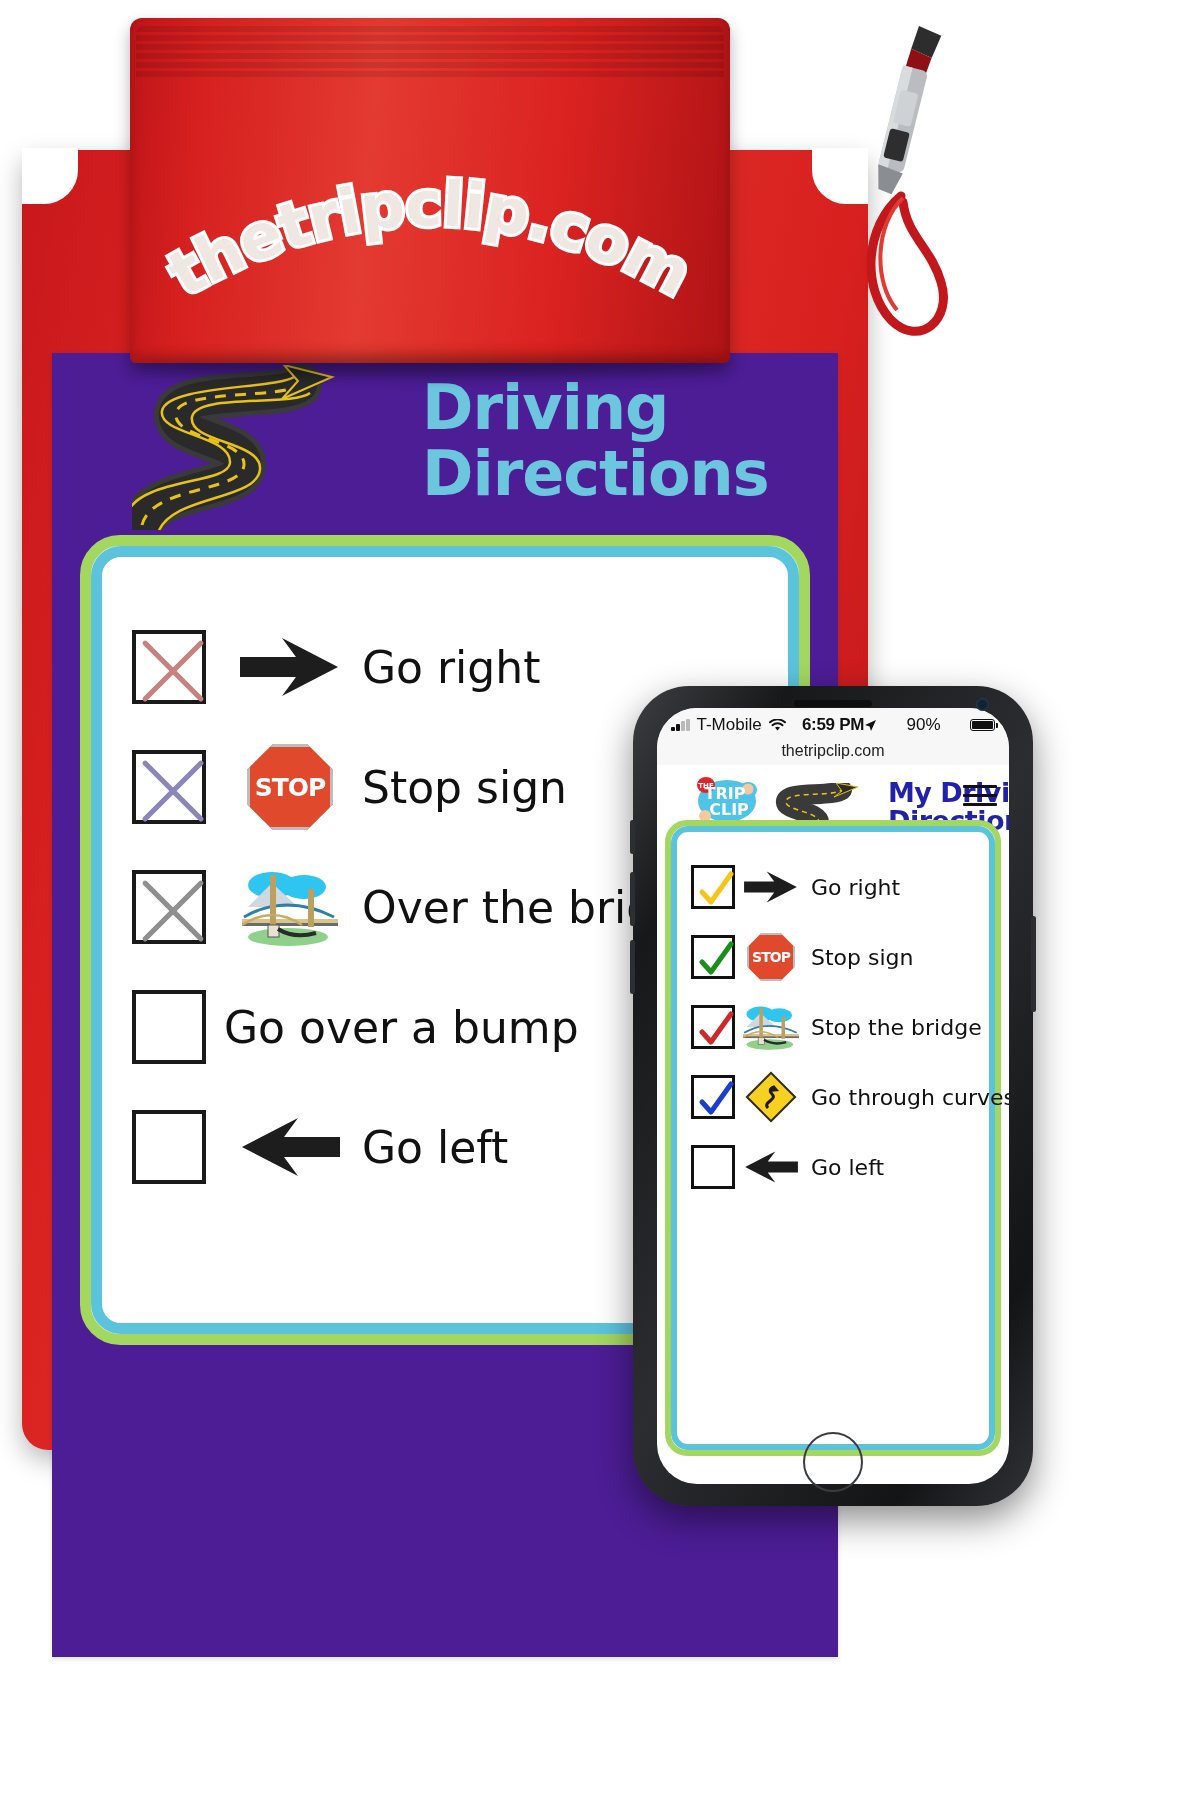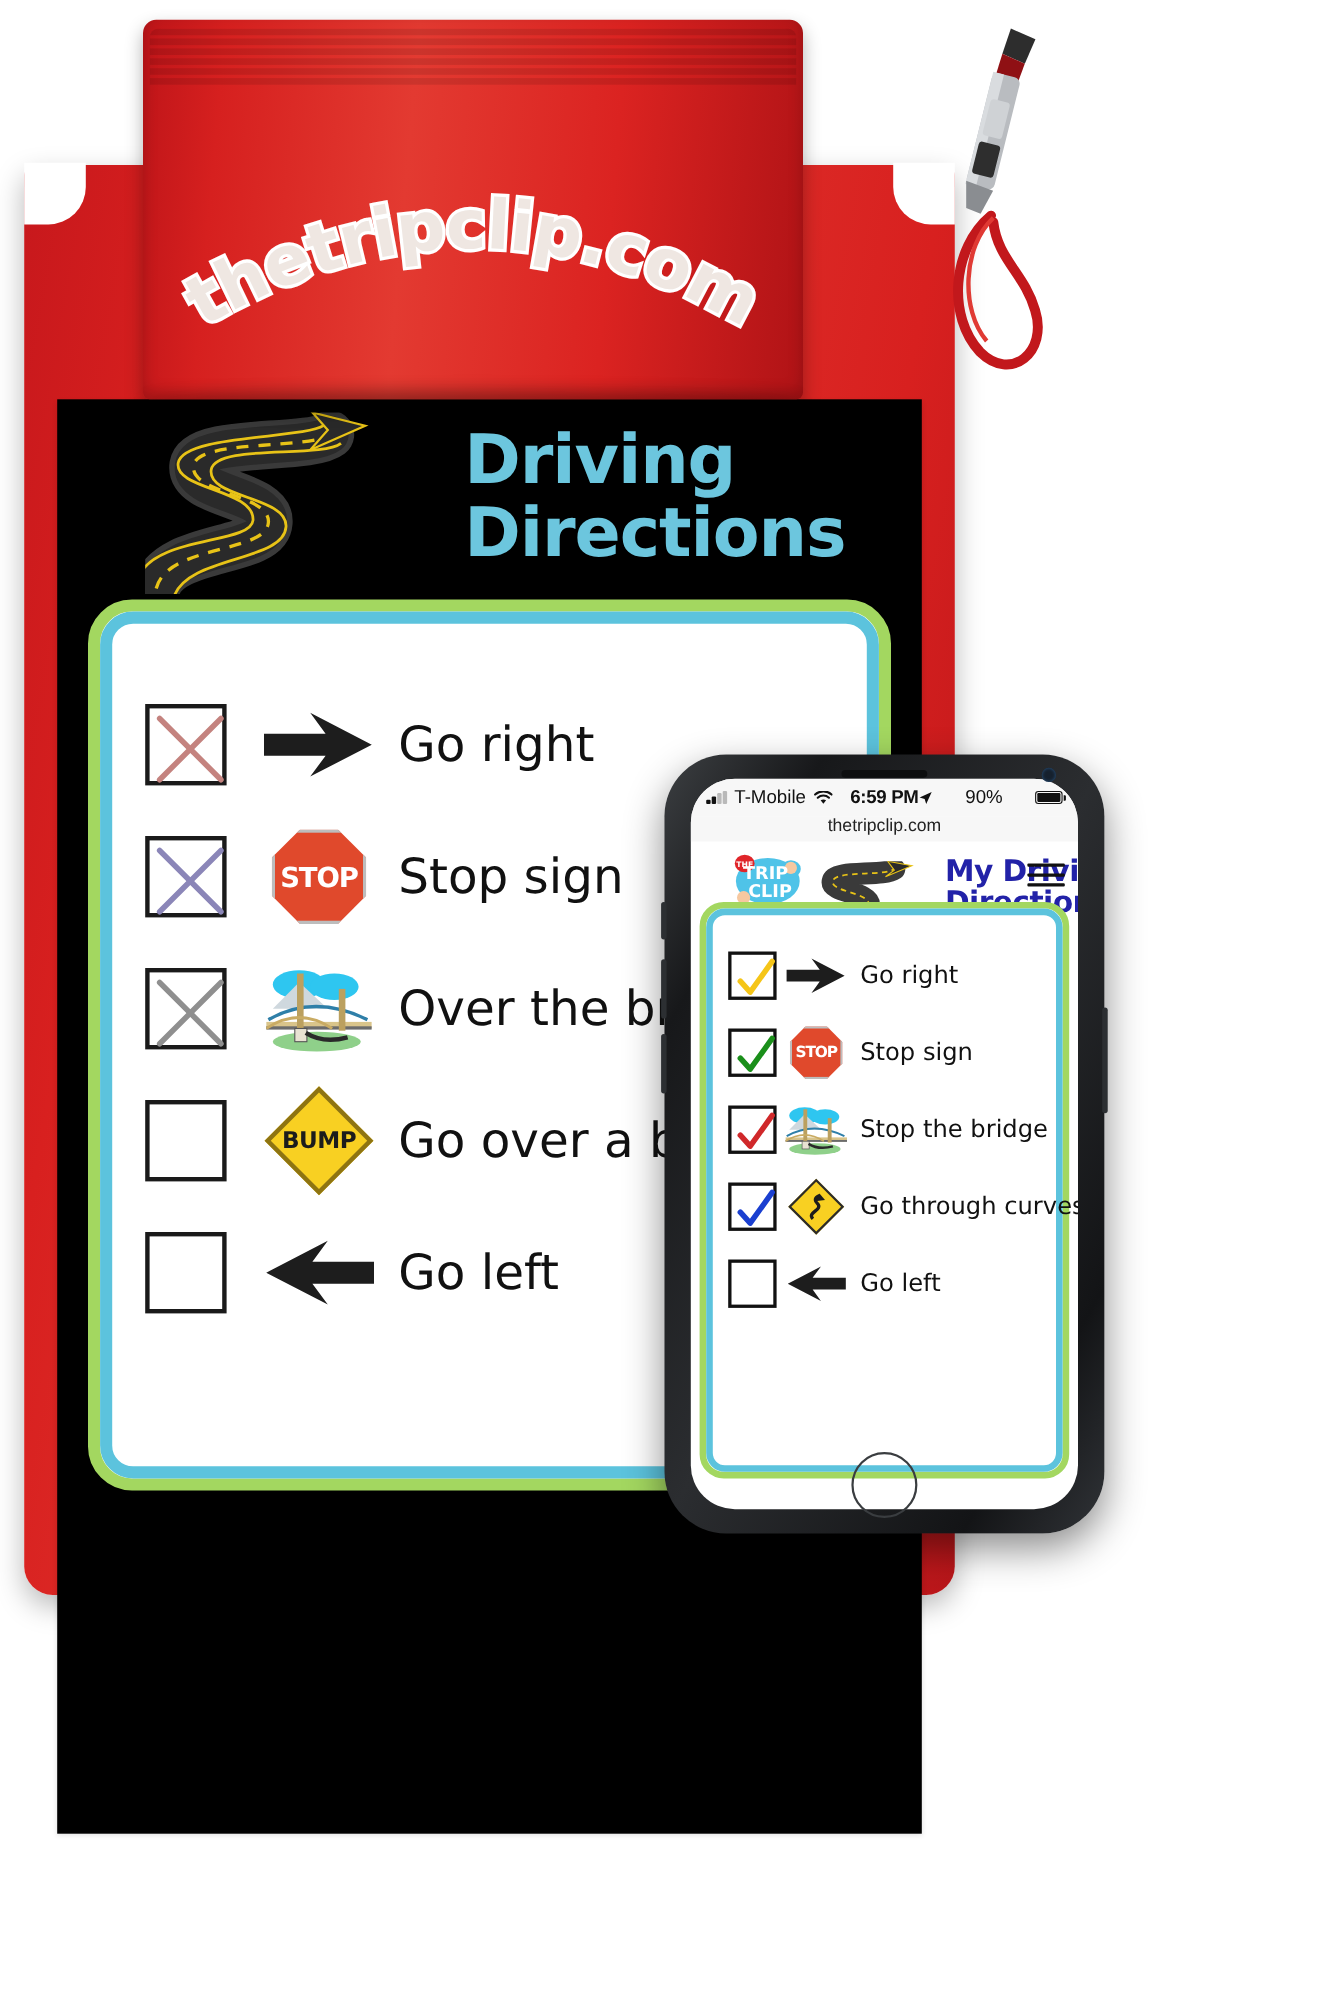--- a/index.html
+++ b/index.html
@@ -36,22 +36,22 @@
   .clip-logo text {
     font-family:"DejaVu Sans", sans-serif; font-weight:bold; font-size:62px;
     fill:#efe7e2; stroke:#ffffff; stroke-width:6px; paint-order:stroke fill; letter-spacing:-1px;
   }
 
   
   #pen { position:absolute; left:845px; top:20px; width:120px; height:330px; z-index:9; }
 
   
   #paper {
-    position:absolute; left:52px; top:363px; width:786px; height:1304px;
-    background:#000000; z-index:6;
+    position:absolute; left:52px; top:353px; width:786px; height:1304px;
+    background:#4c1d95; z-index:6;
     box-shadow:0 2px 5px rgba(0,0,0,.12);
   }
   .paper-head { position:relative; height:180px; }
   .road-img { position:absolute; left:80px; top:12px; width:270px; height:165px; }
   .paper-title {
     position:absolute; left:370px; top:22px; width:400px;
     font-family:"DejaVu Sans", sans-serif; font-weight:bold; font-size:62px; line-height:1.06;
     color:#6cc6de; letter-spacing:-1px;
   }
   .list-frame {
@@ -83,21 +83,21 @@
   
   .bump-sign { width:94px; height:94px; position:relative; display:flex; align-items:center; justify-content:center; }
   .bump-diamond { position:absolute; width:70px; height:70px; background:#f8d022; border:4px solid #8e7412; transform:rotate(45deg); }
   .bump-txt { position:relative; font-family:"DejaVu Sans", sans-serif; font-weight:bold; font-size:21px; color:#1c1c1c; letter-spacing:-.5px; }
 
   
   .curve-sign { width:86px; height:86px; position:relative; display:flex; align-items:center; justify-content:center; }
   .curve-diamond { position:absolute; width:62px; height:62px; background:#f8d022; border:4px solid #2b2b2b; transform:rotate(45deg); }
 
   
-  #phone { position:absolute; left:604px; top:686px; width:400px; height:708px; z-index:20; }
+  #phone { position:absolute; left:633px; top:686px; width:400px; height:820px; z-index:20; }
   .phone-body {
     position:absolute; inset:0; border-radius:56px;
     background:linear-gradient(120deg,#3c3f42 0%,#17181a 18%,#2b2d30 50%,#131416 84%,#303337 100%);
     box-shadow:0 14px 36px rgba(0,0,0,.45);
     padding:16px 14px;
   }
   .phone-screen {
     position:absolute; left:24px; top:22px; right:24px; bottom:22px;
     background:#fff; border-radius:40px; overflow:hidden;
   }
@@ -233,26 +233,20 @@
         <rect x="66" y="22" width="6" height="38" fill="#bba05f"></rect>
         <rect x="26" y="58" width="11" height="12" fill="#e8e2d2" stroke="#555" stroke-width="1"></rect>
         <path d="M0 58 Q 30 38, 60 58" stroke="#c9ab63" stroke-width="2.5" fill="none"></path>
         <path d="M36 62 Q 52 72, 74 66" stroke="#2a2a2a" stroke-width="4" fill="none"></path>
                 </svg>
               </div>
      <div class="row-label">Over the bridge</div>
             </div>
             <div class="row">
               <div class="chkbox"></div>
-     <div class="row-icon">
-                <div class="bump-sign">
-        <div class="bump-diamond"></div>
-                  <span class="bump-txt">BUMP</span>
-                </div>
-              </div>
      <div class="row-label">Go over a bump</div>
             </div>
             <div class="row">
               <div class="chkbox"></div>
      <div class="row-icon">
                 <svg class="arrow-l" viewBox="0 0 104 66">
         <path d="M102 23 H46 L60 4 L4 33 L60 62 L46 43 H102 Z" fill="#1d1d1d"></path>
                 </svg>
               </div>
      <div class="row-label">Go left</div>

